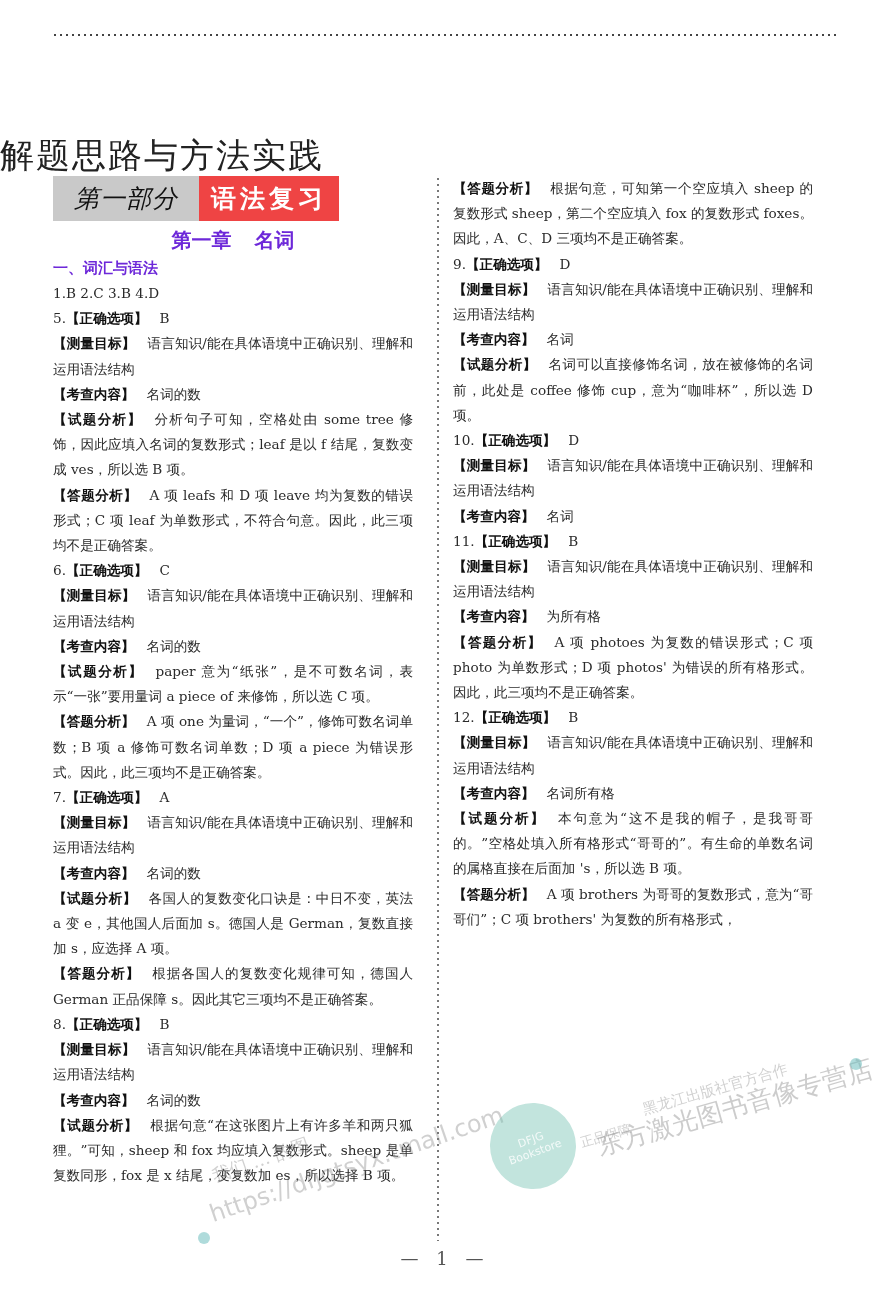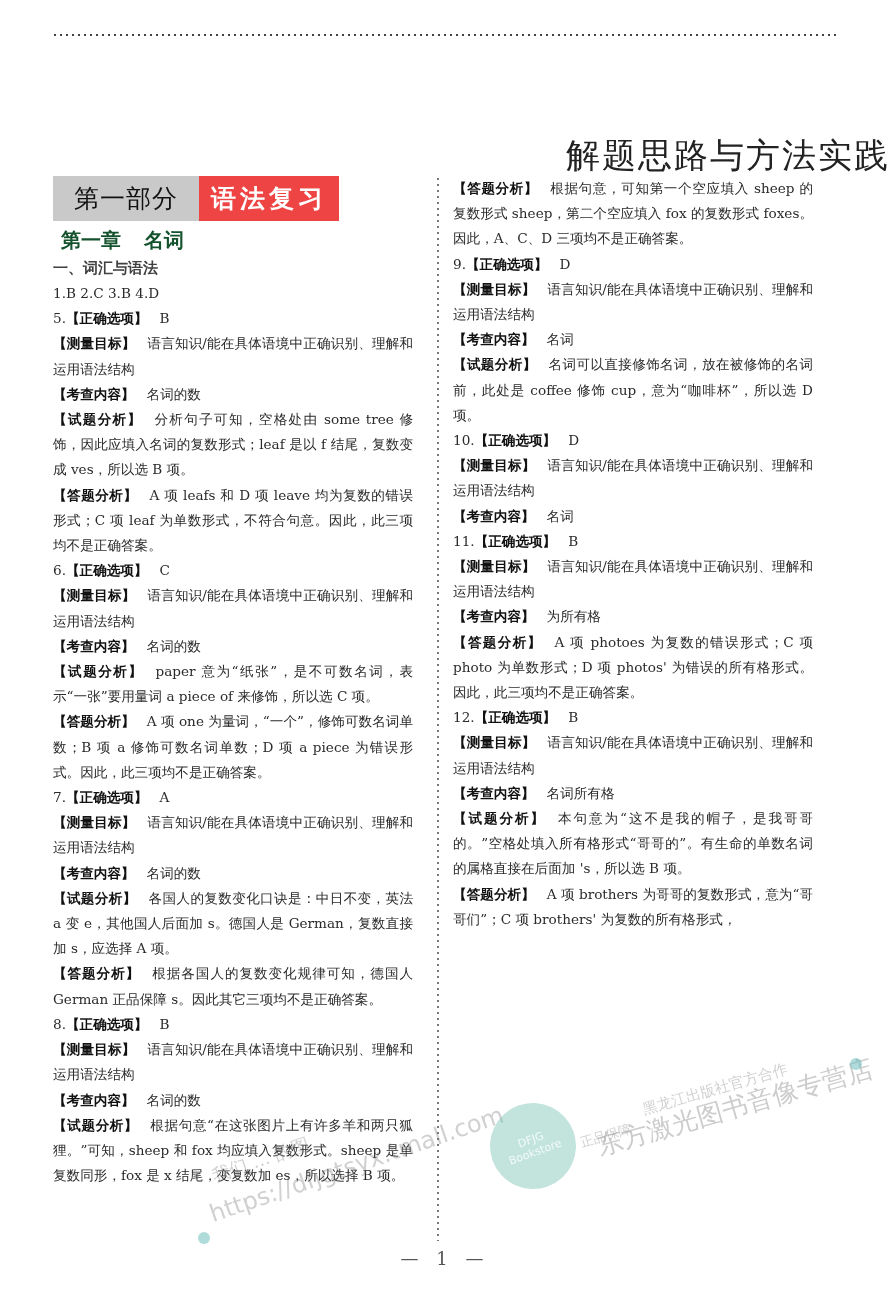--- a/index.html
+++ b/index.html
@@ -6,47 +6,47 @@
   body {
     width: 890px; height: 1299px; background: #ffffff; position: relative; overflow: hidden;
     font-family: "DejaVu Serif", "Liberation Serif", serif; color: #2a2a2a;
   }
   .top-border {
     position: absolute; left: 52px; top: 32px; width: 786px; height: 6px;
     background-image: radial-gradient(circle, #444 1.2px, transparent 1.5px);
     background-size: 6px 6px; background-repeat: repeat-x;
   }
   .page-title {
-    position: absolute; top: 110px; left: 0; width: 890px; text-align: right;
+    position: absolute; top: 110px; left: 0; width: 890px; text-align: left;
     font-family: "DejaVu Sans", "Liberation Sans", sans-serif;
     font-size: 34px; letter-spacing: 2px; color: #222; font-weight: normal;
   }
   .col { position: absolute; top: 176px; width: 360px; font-size: 13.6px; line-height: 25.2px; }
   .col.left { left: 53px; }
   .col.right { left: 453px; top: 176px; }
   .divider {
     position: absolute; left: 437px; top: 176px; width: 2px; height: 1065px;
     background-image: radial-gradient(circle, #777 1px, transparent 1.2px);
     background-size: 2px 6px; background-repeat: repeat-y;
   }
   .part-banner { display: flex; height: 45px; width: 292px; margin-bottom: 6px; }
   .part-banner .gray {
     background: #c9c9c9; width: 146px; display: flex; align-items: center; justify-content: center;
-    font-family: "DejaVu Sans", sans-serif; font-size: 25px; color: #111; letter-spacing: 1px;
+    font-family: "DejaVu Sans", sans-serif; font-size: 25px; color: #111; letter-spacing: 1px; font-style: italic;
   }
   .part-banner .black {
     background: #ef4444; width: 140px; display: flex; align-items: center; justify-content: center;
     font-family: "DejaVu Serif", serif; font-size: 25px; color: #fff; font-weight: bold; letter-spacing: 4px;
   }
   .chapter-title {
-    text-align: left; font-size: 20px; font-weight: bold; color: #14532d; margin: -2px 0 0 0; line-height: 30px;
+    text-align: center; font-size: 20px; font-weight: bold; color: #6d28d9; margin: -2px 0 0 0; line-height: 30px;
   }
   .chapter-title span { margin: 0 8px; }
   .section-title {
-    font-family: Liberation Sans, sans-serif; font-weight: bold; font-size: 15px; line-height: 26px; color: #404040;
+    font-family: Liberation Sans, sans-serif; font-weight: bold; font-size: 15px; line-height: 26px; color: #6d28d9;
   }
   .line { white-space: normal; text-align: justify; }
   .tag {
     font-family: "DejaVu Sans", sans-serif; font-weight: bold; color: #111; margin-right: 12px;
   }
   .qnum { font-family: "DejaVu Serif", serif; }
   .ans { margin-left: 12px; }
   .page-num {
     position: absolute; top: 1248px; left: 0; width: 890px; text-align: center;
     font-size: 18px; color: #555; letter-spacing: 6px;

